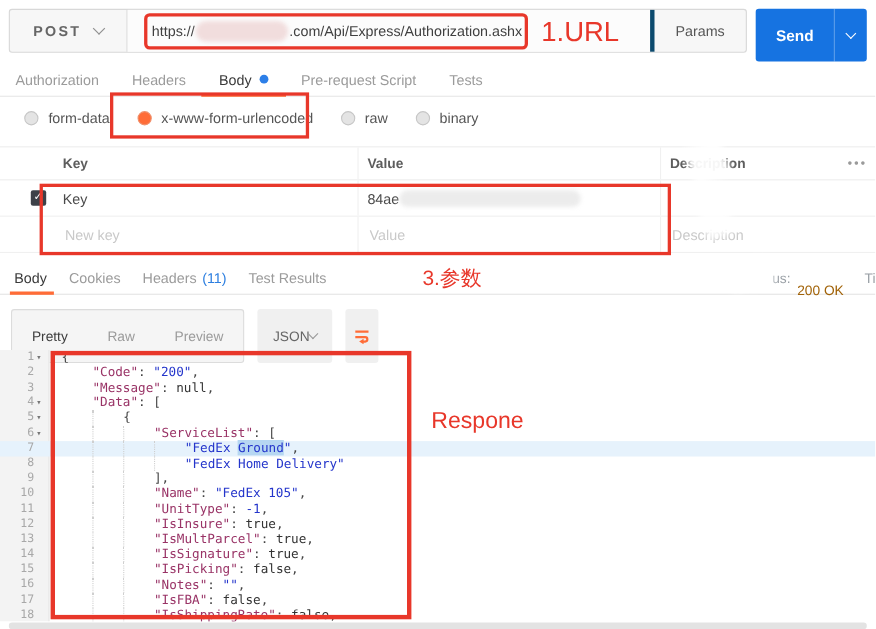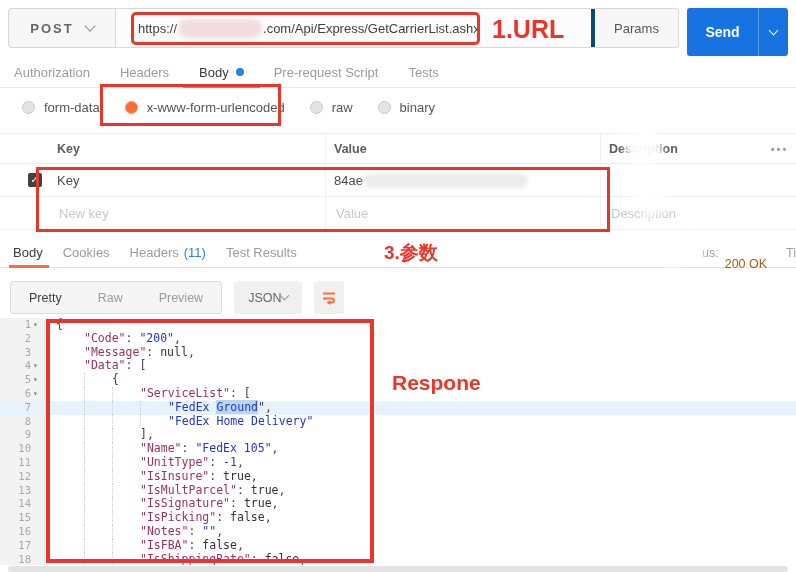--- a/index.html
+++ b/index.html
@@ -60,21 +60,21 @@
   .resptab{font-size:13px;color:#9b9b9b;position:relative;height:100%;display:flex;align-items:center;gap:5px;cursor:pointer;}
   .resptab.active{color:#3a3a3a;}
   .resptab.active::after{content:"";position:absolute;left:-4px;right:-6px;bottom:-1px;height:3px;background:#ff6c37;}
   .hcount{color:#2d7fe0;}
   .statusgrp{position:absolute;left:702px;top:238px;height:30px;display:flex;align-items:center;gap:6px;font-size:12.5px;}
   .statlab{color:#9aa0a6;}
   .statval{color:#a16207;margin-top:22px;}
   .timelab{position:absolute;left:786px;top:238px;height:30px;display:flex;align-items:center;font-size:12.5px;color:#9aa0a6;text-align:right;}
 
   
-  .resptool{position:absolute;left:10px;top:281px;height:33px;display:flex;gap:12px;}
+  .resptool{position:absolute;left:10px;top:281px;height:49px;display:flex;gap:12px;}
   .viewgrp{display:flex;border:1px solid #dcdcdc;border-radius:3px;background:#f5f5f5;overflow:hidden;}
   .viewbtn{padding:0 18px;display:flex;align-items:center;font-size:12.5px;color:#9b9b9b;cursor:pointer;}
   .viewbtn.active{color:#3d3d3d;}
   .langsel{background:#f0f0f0;border-radius:3px;display:flex;align-items:center;padding:0 14px;
     color:#666;font-size:12.5px;cursor:pointer;}
   .langsel .chev{width:6px;height:6px;border-color:#999;}
   .wrapbtn{background:#f0f0f0;border-radius:3px;width:30px;display:flex;align-items:center;justify-content:center;cursor:pointer;}
 
   
   .codearea{position:absolute;left:0;top:318px;width:796px;height:247px;overflow:hidden;
@@ -96,21 +96,21 @@
   .sel{background:#b6d7f2;}
 
   .hscroll{position:absolute;left:8px;top:566px;width:780px;height:6px;background:#e3e3e3;border-radius:3px;cursor:pointer;}
 
   
   .redbox{position:absolute;border:3px solid #e8372a;pointer-events:none;z-index:40;}
   #rb-url{left:131px;top:12px;width:343px;height:27px;border-radius:5px;}
   #rb-mode{left:100px;top:84px;width:175px;height:36px;}
   #rb-params{left:36px;top:167px;width:568px;height:59px;}
   #rb-json{left:46px;top:319px;width:320px;height:236px;border-width:4px;}
-  .redann{position:absolute;color:#e8372a;z-index:41;pointer-events:none;font-weight:700;}
+  .redann{position:absolute;color:#e8372a;z-index:41;pointer-events:none;font-weight:400;}
   #an-url{left:492px;top:15px;font-size:25px;}
   #an-ct{left:113px;top:135px;font-size:20px;}
   #an-cn{left:384px;top:240px;font-size:19px;}
   #an-resp{left:392px;top:371px;font-size:21px;}
 
   
   .smudge{position:absolute;background:#fff;filter:blur(3px);pointer-events:none;z-index:30;}
   #sm-desc{left:626px;top:130px;width:34px;height:34px;transform:rotate(-20deg);opacity:.95;}
   #sm-desc2{left:636px;top:172px;width:26px;height:44px;transform:rotate(-20deg);opacity:.85;}
   #sm-stat{left:664px;top:236px;width:38px;height:26px;transform:rotate(-12deg);opacity:.95;}
@@ -121,21 +121,21 @@
 <div id="screen">
 
   <div class="reqgroup">
     <div class="method">
       <span>POST</span>
       <span class="chev"></span>
     </div>
     <div class="urlfield">
       <span>https://</span>
         <span class="blur-pink"></span>
-        <span>.com/Api/Express/GetCarrierList.ashx</span>
+        <span>.com/Api/Express/Authorization.ashx</span>
     </div>
     <div class="paramsbtn">Params</div>
   </div>
   <div class="sendbtn">
     <div class="send-main">Send</div>
     <div class="send-caret">
       <span class="chev"></span>
     </div>
   </div>
 

